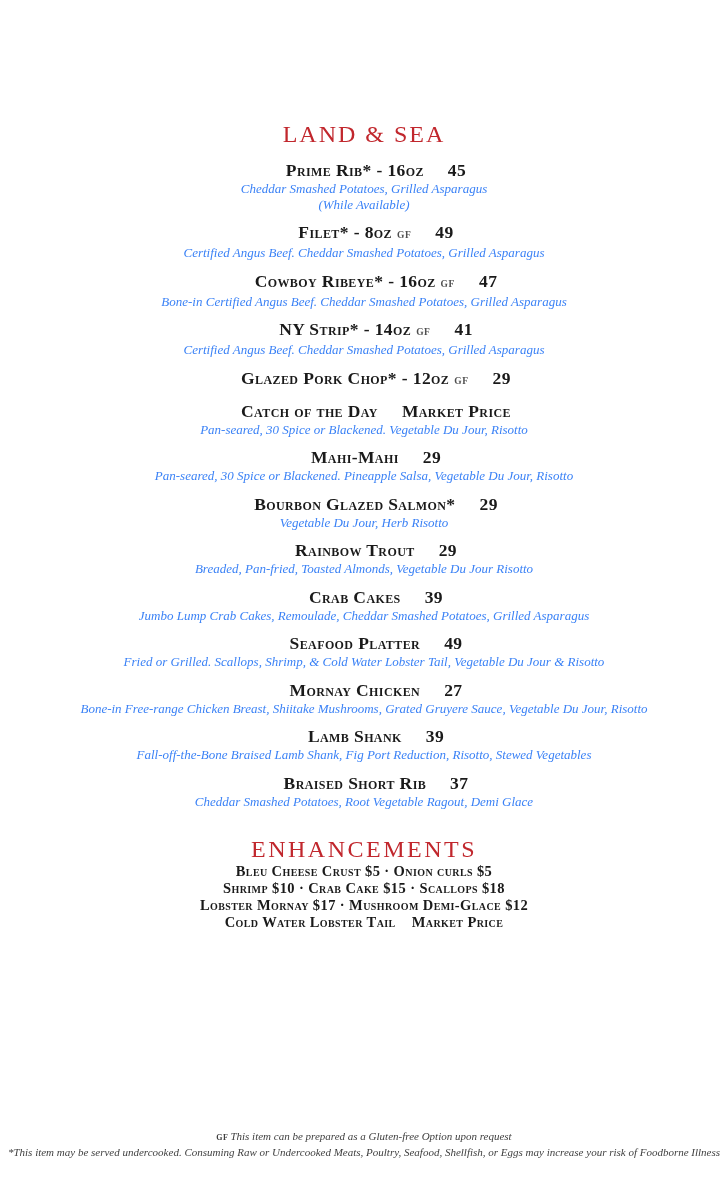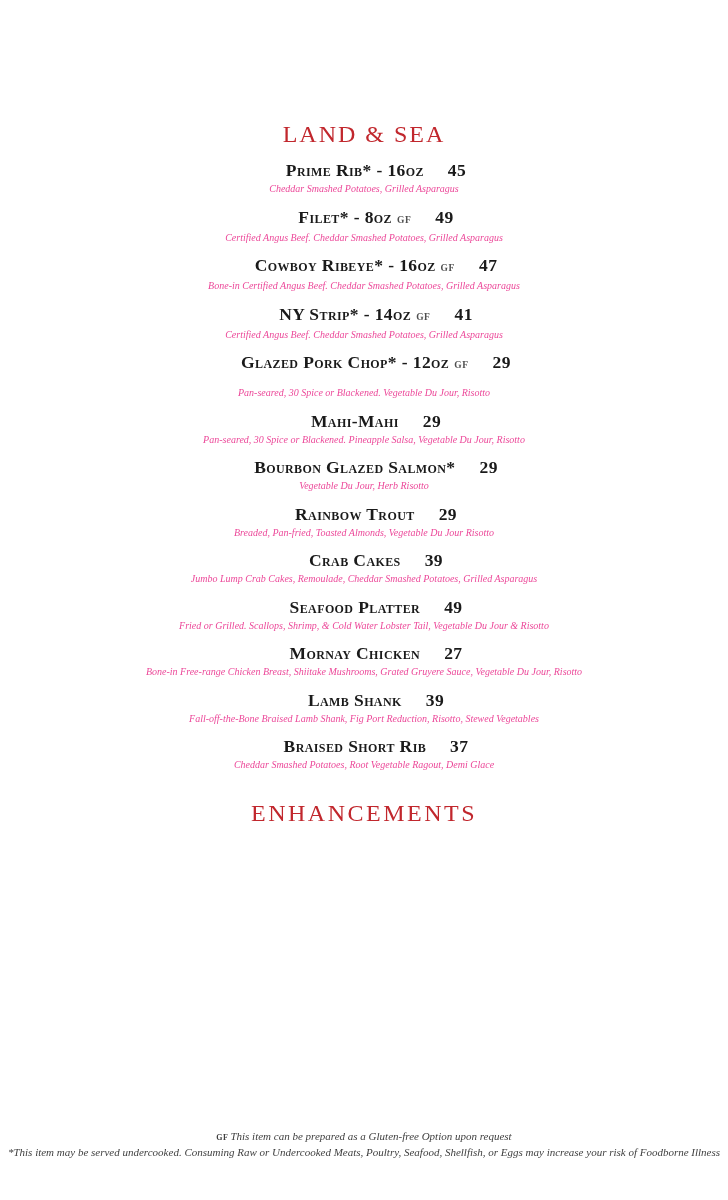--- a/index.html
+++ b/index.html
@@ -48,23 +48,23 @@
   .gf-tag {
     font-size: 9.5px;
     font-weight: bold;
     color: #4f4f4f;
     letter-spacing: 0.6px;
     margin-left: 5px;
   }
   .gf-tag:empty, .item-desc:empty { display: none; }
   .item-desc {
     font-style: italic;
-    font-size: 10px;
+    font-size: 13px;
     line-height: 15.5px;
-    color: #ec4899;
+    color: #3b82f6;
   }
   .enh-title {
     margin-top: 26px;
     margin-bottom: 0;
     letter-spacing: 2.5px;
   }
   .enh-line {
     font-variant: small-caps;
     font-weight: bold;
     font-size: 14.5px;
@@ -102,20 +102,21 @@
 
   <h1 class="section-title">LAND &amp; SEA</h1>
 
   <div class="items">
 
       <div class="item">
         <div class="item-line">
           <span class="item-name">Prime Rib* - 16oz</span><span class="item-price">45</span>
         </div>
         <div class="item-desc">Cheddar Smashed Potatoes, Grilled Asparagus</div>
+        <div class="item-desc">(While Available)</div>
       </div>
 
       <div class="item">
         <div class="item-line">
           <span class="item-name">Filet* - 8oz</span><span class="gf-tag">GF</span><span class="item-price">49</span>
         </div>
         <div class="item-desc">Certified Angus Beef. Cheddar Smashed Potatoes, Grilled Asparagus</div>
 
       </div>
 
@@ -136,20 +137,23 @@
       </div>
 
       <div class="item">
         <div class="item-line">
           <span class="item-name">Glazed Pork Chop* - 12oz</span><span class="gf-tag">GF</span><span class="item-price">29</span>
         </div>
 
       </div>
 
       <div class="item">
+        <div class="item-line">
+          <span class="item-name">Catch of the Day</span><span class="item-price">Market Price</span>
+        </div>
         <div class="item-desc">Pan-seared, 30 Spice or Blackened. Vegetable Du Jour, Risotto</div>
 
       </div>
 
       <div class="item">
         <div class="item-line">
           <span class="item-name">Mahi-Mahi</span><span class="item-price">29</span>
         </div>
         <div class="item-desc">Pan-seared, 30 Spice or Blackened. Pineapple Salsa, Vegetable Du Jour, Risotto</div>
 
@@ -207,20 +211,26 @@
         <div class="item-line">
           <span class="item-name">Braised Short Rib</span><span class="item-price">37</span>
         </div>
         <div class="item-desc">Cheddar Smashed Potatoes, Root Vegetable Ragout, Demi Glace</div>
 
       </div>
     </div>
 
   <h2 class="section-title enh-title">ENHANCEMENTS</h2>
 
+  <div class="enh-lines">
+    <div class="enh-line">Bleu Cheese Crust $5 · Onion curls $5</div>
+    <div class="enh-line">Shrimp $10 · Crab Cake $15 · Scallops $18</div>
+    <div class="enh-line">Lobster Mornay $17 · Mushroom Demi-Glace $12</div>
+    <div class="enh-line">Cold Water Lobster Tail    Market Price</div>
+  </div>
 
   <div class="footer">
     <div class="footer-line">
       <span class="footer-gf">GF</span><span class="footer-italic">This item can be prepared as a Gluten-free Option upon request</span>
     </div>
     <div class="footer-line footer-italic">*This item may be served undercooked. Consuming Raw or Undercooked Meats, Poultry, Seafood, Shellfish, or Eggs may increase your risk of Foodborne Illness</div>
   </div>
 
 </div>
 

